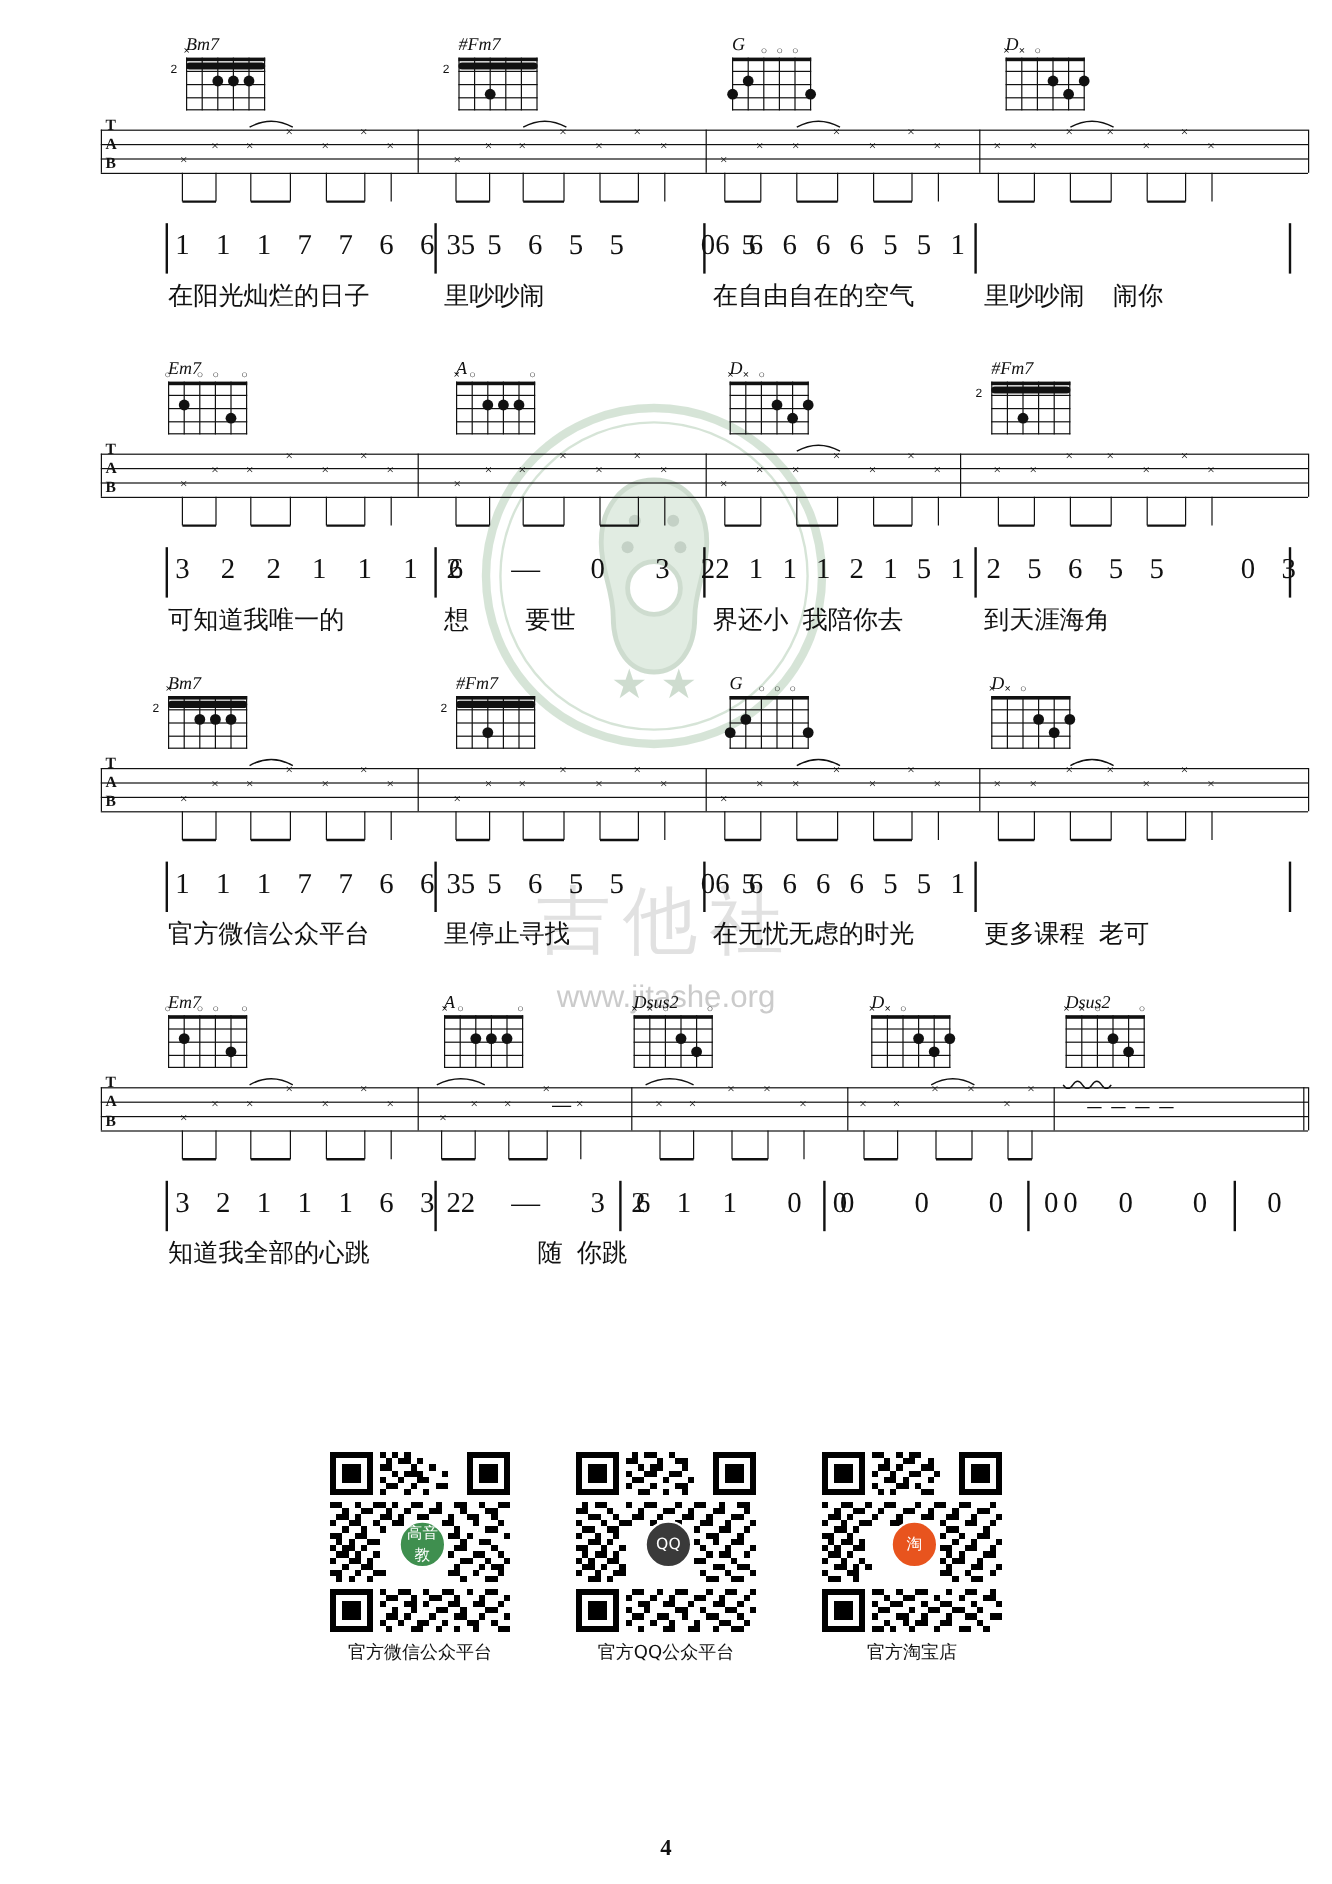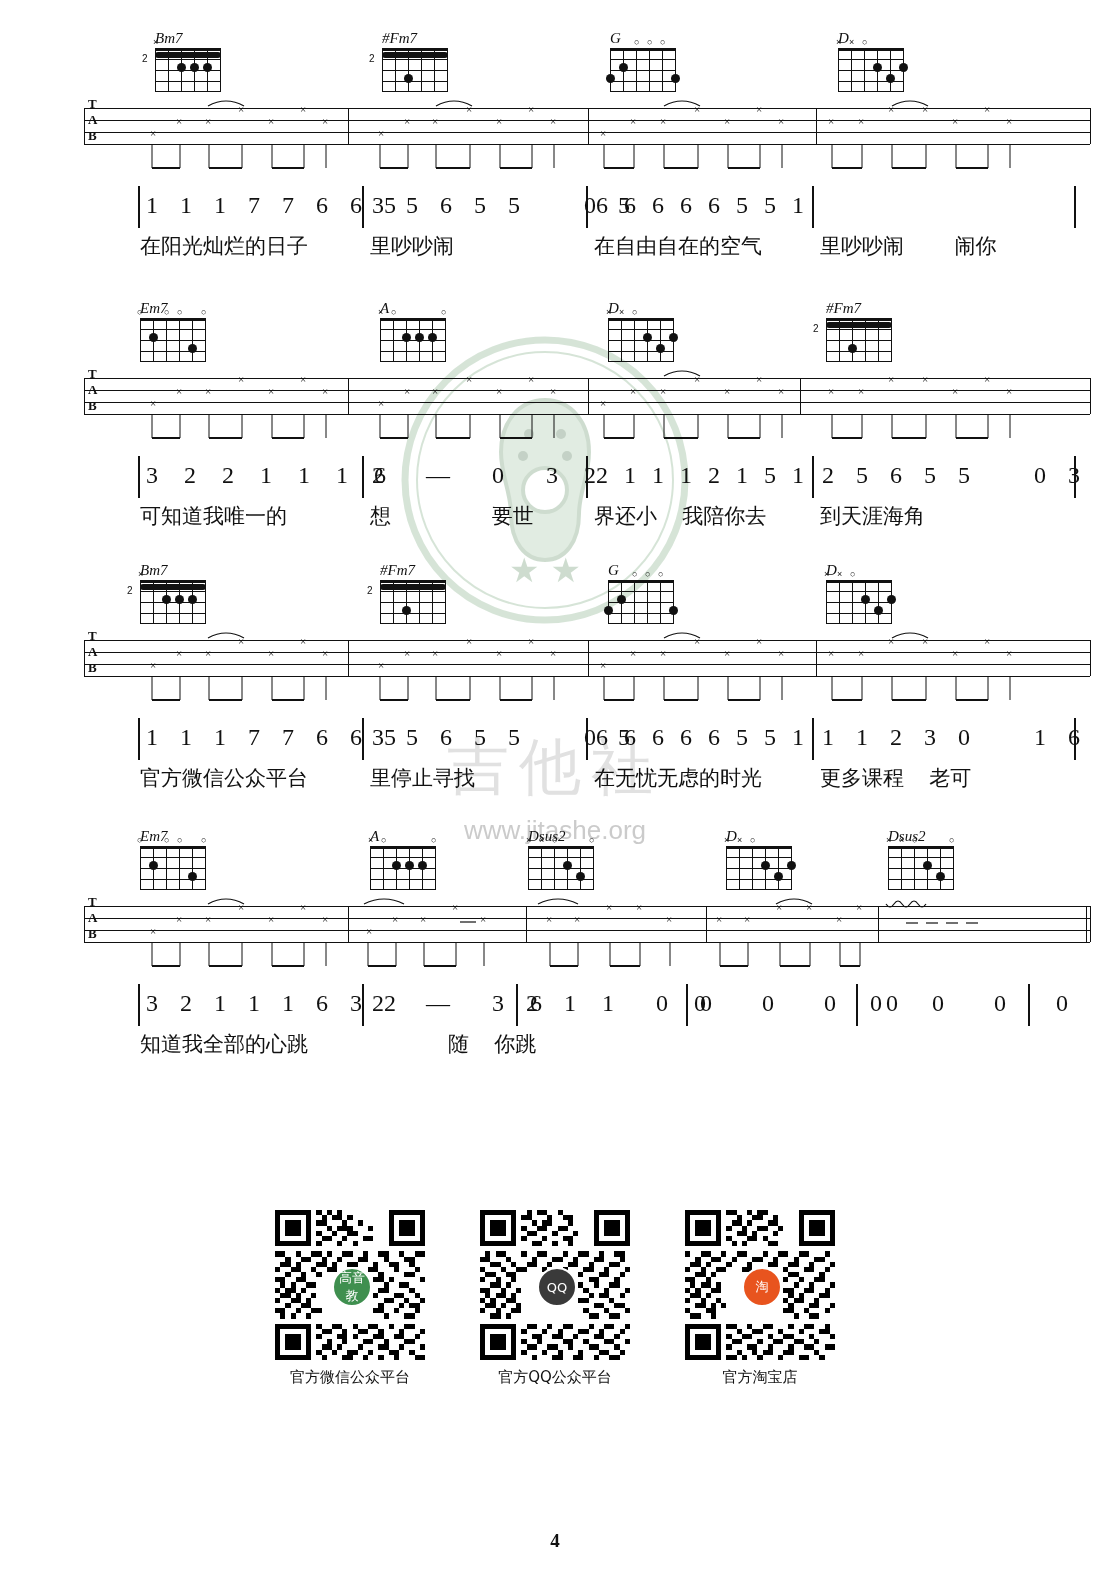--- a/index.html
+++ b/index.html
@@ -53,21 +53,21 @@
   .staff{position:relative;height:84px;margin-top:2px;}
   .sline{position:absolute;left:84px;width:1006px;height:1px;background:#111;}
   .bar-v{position:absolute;width:1px;background:#111;}
   .tabletters{position:absolute;left:88px;top:2px;font-size:13px;font-weight:bold;
     font-family:"Liberation Serif", serif;line-height:16px;}
 
   
   .numrow{position:relative;height:40px;}
   .num{position:absolute;font-size:24px;font-family:"Liberation Serif", serif;white-space:pre;}
   .lyricrow{position:relative;height:34px;}
-  .lyr{position:absolute;font-size:21px;font-family:Liberation Mono, monospace;white-space:pre;}
+  .lyr{position:absolute;font-size:21px;font-family:Liberation Sans, sans-serif;white-space:pre;}
   .bl{position:absolute;width:1.5px;background:#111;}
 
   
   .qrs{position:absolute;left:0;width:1110px;top:1210px;}
   .qrbox{position:absolute;width:150px;text-align:center;}
   .qrimg{width:150px;height:150px;position:relative;background:#fff;}
   .qrlabel{margin-top:8px;font-size:15px;font-family:"DejaVu Sans",sans-serif;}
   .qrcenter{position:absolute;left:57px;top:57px;width:36px;height:36px;border-radius:50%;
      border:2px solid #fff;display:flex;align-items:center;justify-content:center;
      font-size:13px;color:#fff;font-family:"DejaVu Sans",sans-serif;}
@@ -692,21 +692,20 @@
     </div>
 
     <div class="numrow" style="margin-top:14px">
       <div class="bl" style="left:138px;top:-6px;height:42px"></div>
       <div class="num" style="left:146px;top:0;letter-spacing:8px;">1 1 1 7 7 6 6 5</div>
       <div class="bl" style="left:362px;top:-6px;height:42px"></div>
       <div class="num" style="left:372px;top:0;letter-spacing:8px;">3 5 6 5 5    0 5</div>
       <div class="bl" style="left:586px;top:-6px;height:42px"></div>
       <div class="num" style="left:596px;top:0;letter-spacing:5px;">6 6 6 6 6 5 5 1</div>
       <div class="bl" style="left:812px;top:-6px;height:42px"></div>
-      <div class="num" style="left:822px;top:0;letter-spacing:8px;">1 1 2 3 0    1 6</div>
       <div class="bl" style="left:1074px;top:-6px;height:42px"></div>
     </div>
     <div class="lyricrow">
       <div class="lyr" style="left:140px;">官方微信公众平台</div>
       <div class="lyr" style="left:370px;">里停止寻找</div>
       <div class="lyr" style="left:594px;">在无忧无虑的时光</div>
       <div class="lyr" style="left:820px;">更多课程  老可</div>
     </div>
   </div>
 

